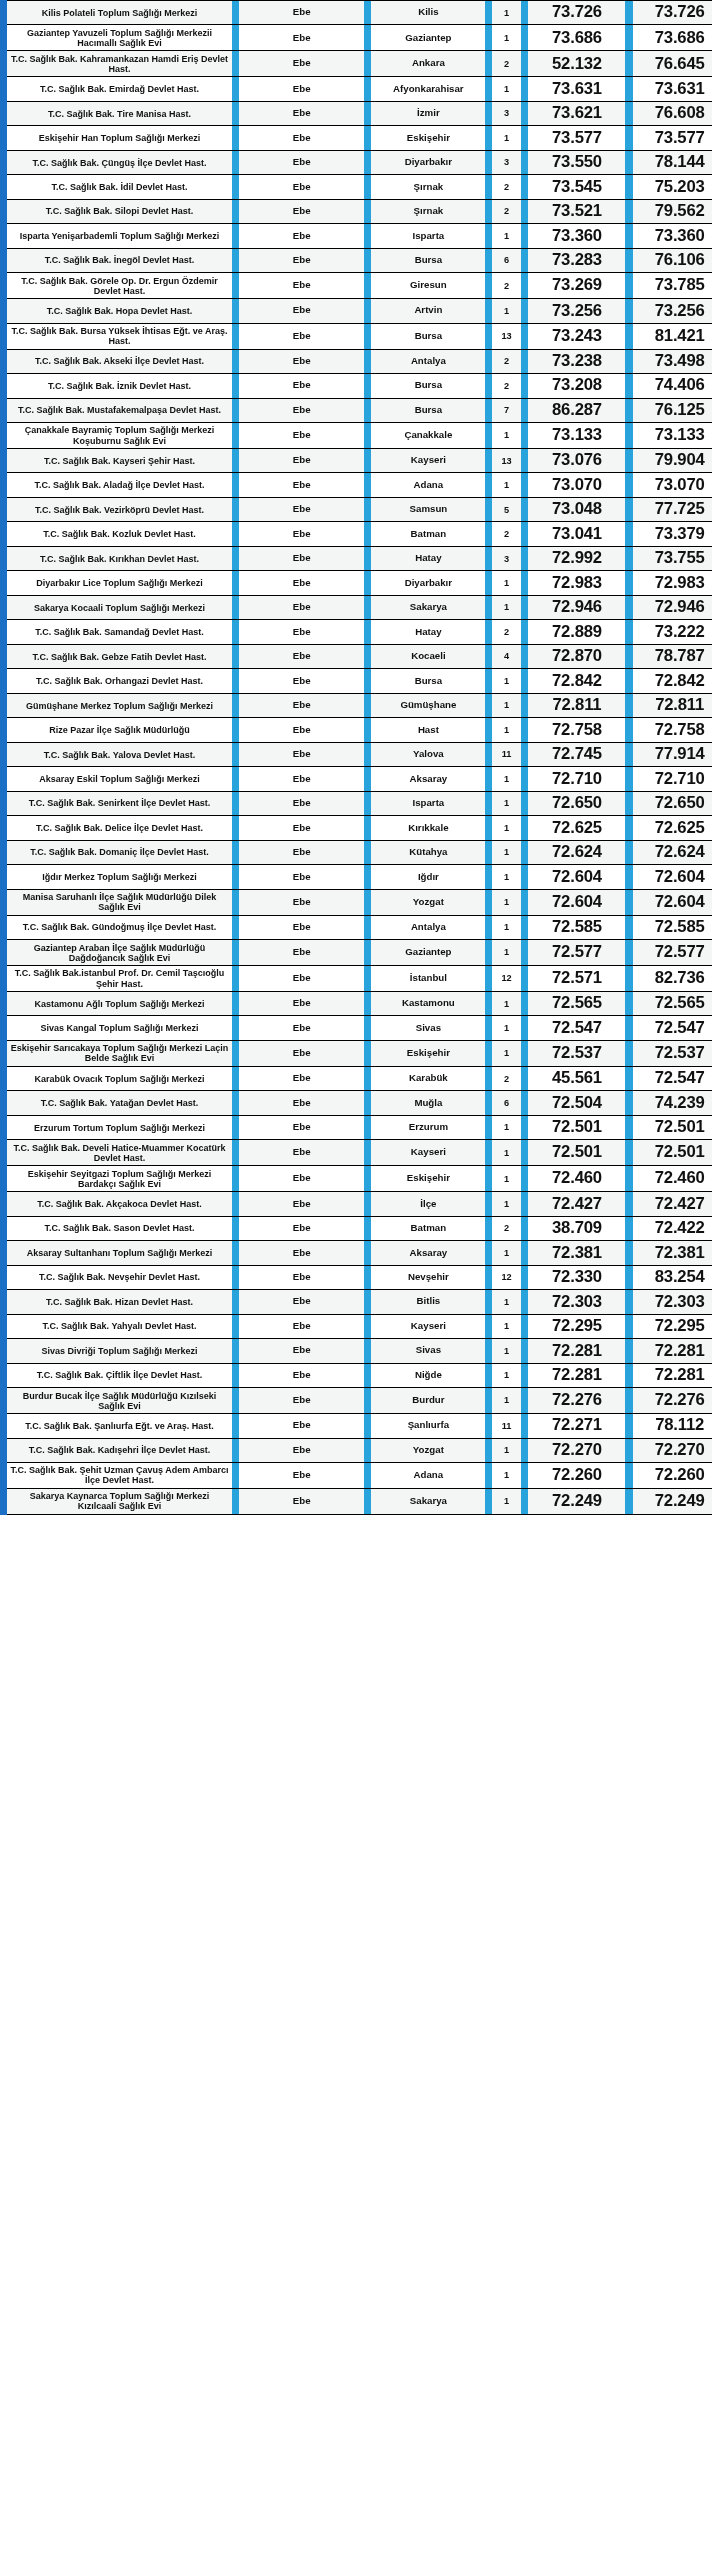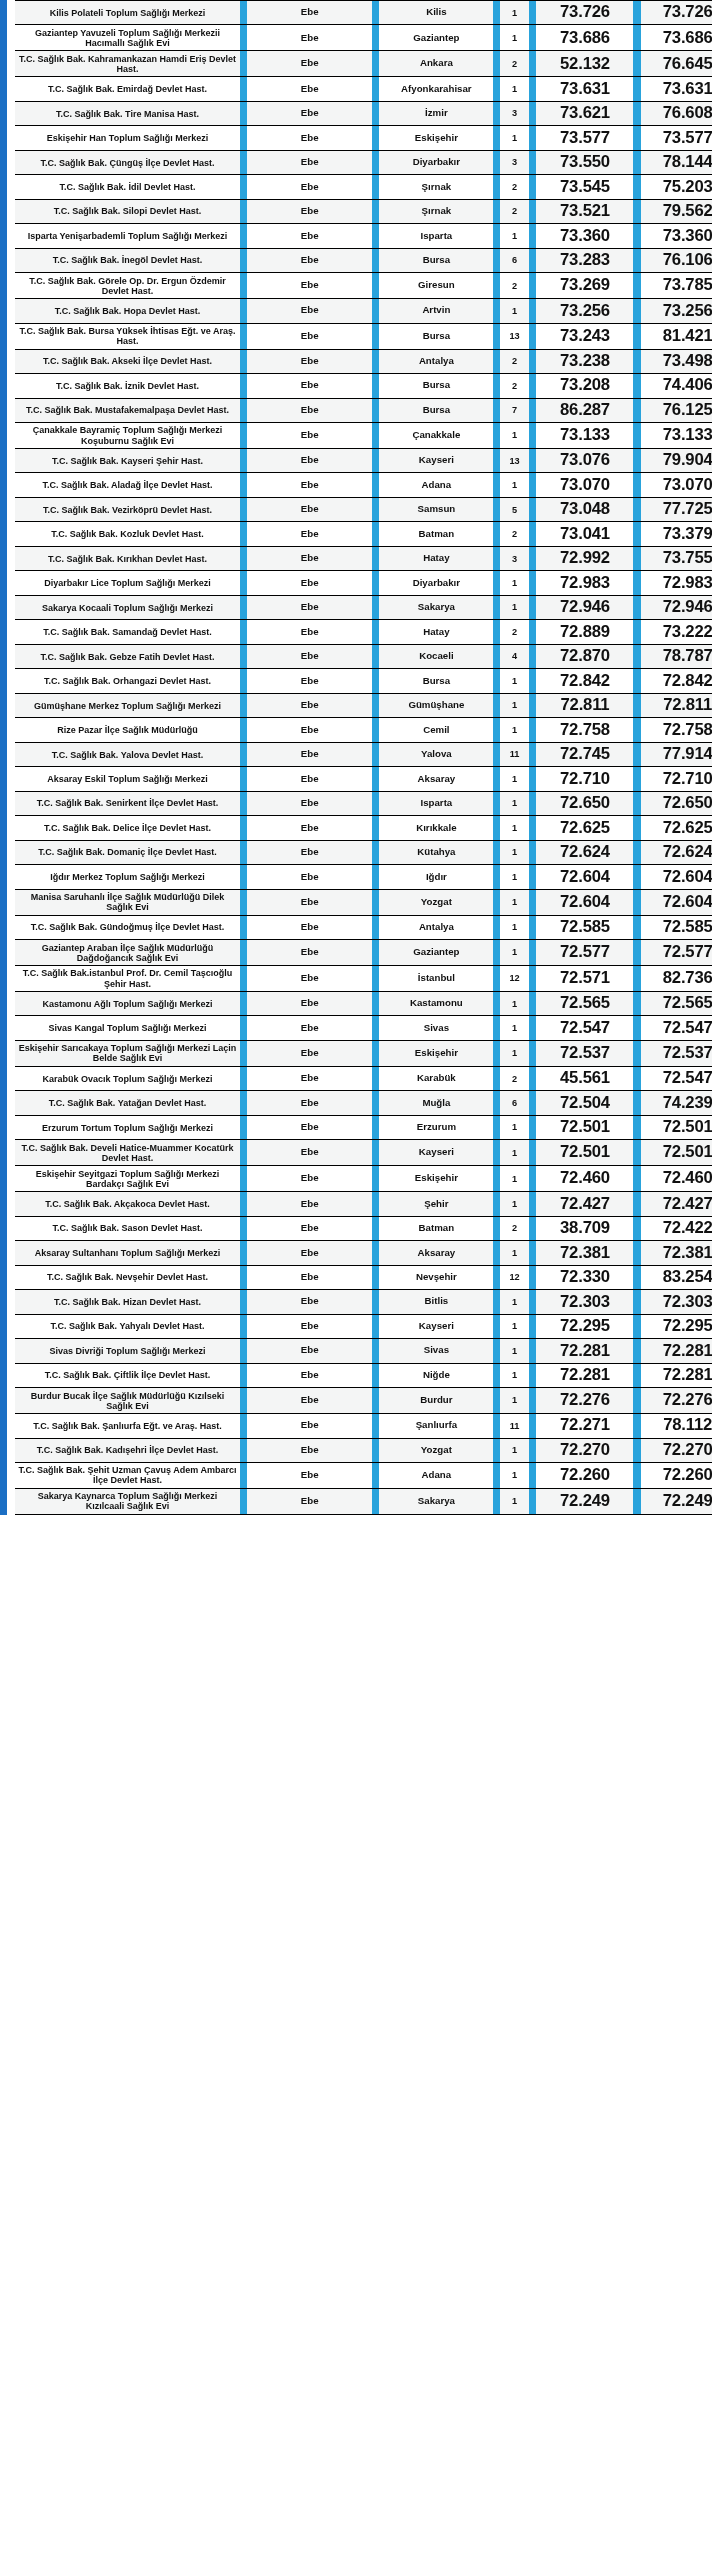--- a/index.html
+++ b/index.html
@@ -11,21 +11,20 @@
     font-family: "Liberation Sans", sans-serif;
     width: 713px;
   }
   #sheet {
     width: 713px;
     position: relative;
     background: #ffffff;
     box-sizing: border-box;
     border-left: 7.2px solid #1b6fc4;
     border-right: 9.6px solid #1b6fc4;
-    padding-left: 8px;
   }
   table.grid {
     width: 100%;
     border-collapse: collapse;
     table-layout: fixed;
   }
   table.grid td {
     border-top: 1.2px solid #000000;
     border-bottom: 1.2px solid #000000;
     padding: 2.4px 3.2px;
@@ -458,21 +457,21 @@
           <td class="sep"></td>
           <td class="val">72.811</td>
           <td class="sep"></td>
           <td class="val">72.811</td>
         </tr>
         <tr class="plain">
           <td class="name">Rize Pazar İlçe Sağlık Müdürlüğü</td>
           <td class="sep"></td>
           <td class="title">Ebe</td>
           <td class="sep"></td>
-          <td class="city">Cemil</td>
+          <td class="city">Hast</td>
           <td class="sep"></td>
           <td class="count">1</td>
           <td class="sep"></td>
           <td class="val">72.758</td>
           <td class="sep"></td>
           <td class="val">72.758</td>
         </tr>
         <tr class="alt">
           <td class="name">T.C. Sağlık Bak. Yalova Devlet Hast.</td>
           <td class="sep"></td>
@@ -705,21 +704,21 @@
           <td class="sep"></td>
           <td class="val">72.460</td>
           <td class="sep"></td>
           <td class="val">72.460</td>
         </tr>
         <tr class="alt">
           <td class="name">T.C. Sağlık Bak. Akçakoca Devlet Hast.</td>
           <td class="sep"></td>
           <td class="title">Ebe</td>
           <td class="sep"></td>
-          <td class="city">Şehir</td>
+          <td class="city">İlçe</td>
           <td class="sep"></td>
           <td class="count">1</td>
           <td class="sep"></td>
           <td class="val">72.427</td>
           <td class="sep"></td>
           <td class="val">72.427</td>
         </tr>
         <tr class="plain">
           <td class="name">T.C. Sağlık Bak. Sason Devlet Hast.</td>
           <td class="sep"></td>

